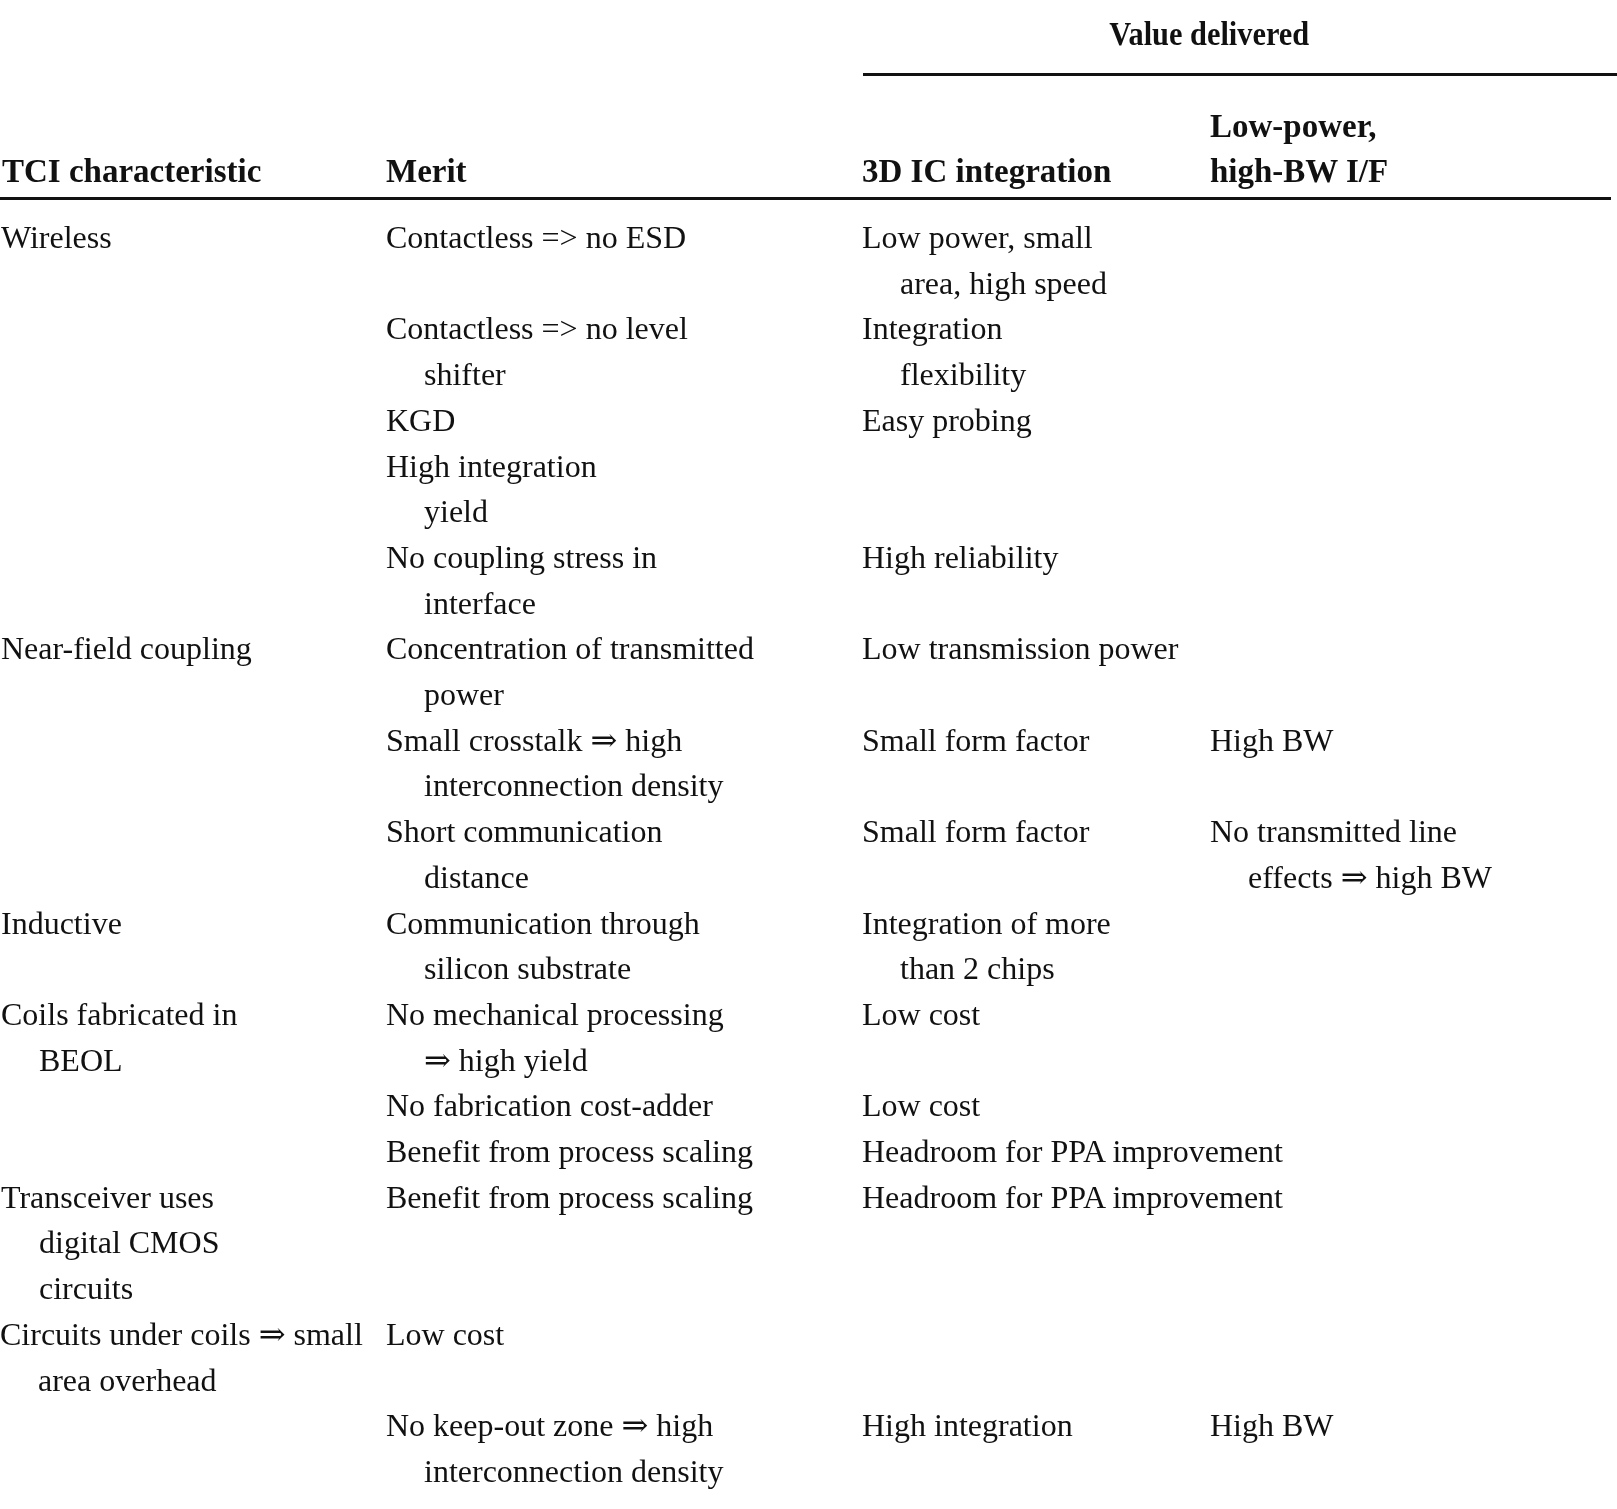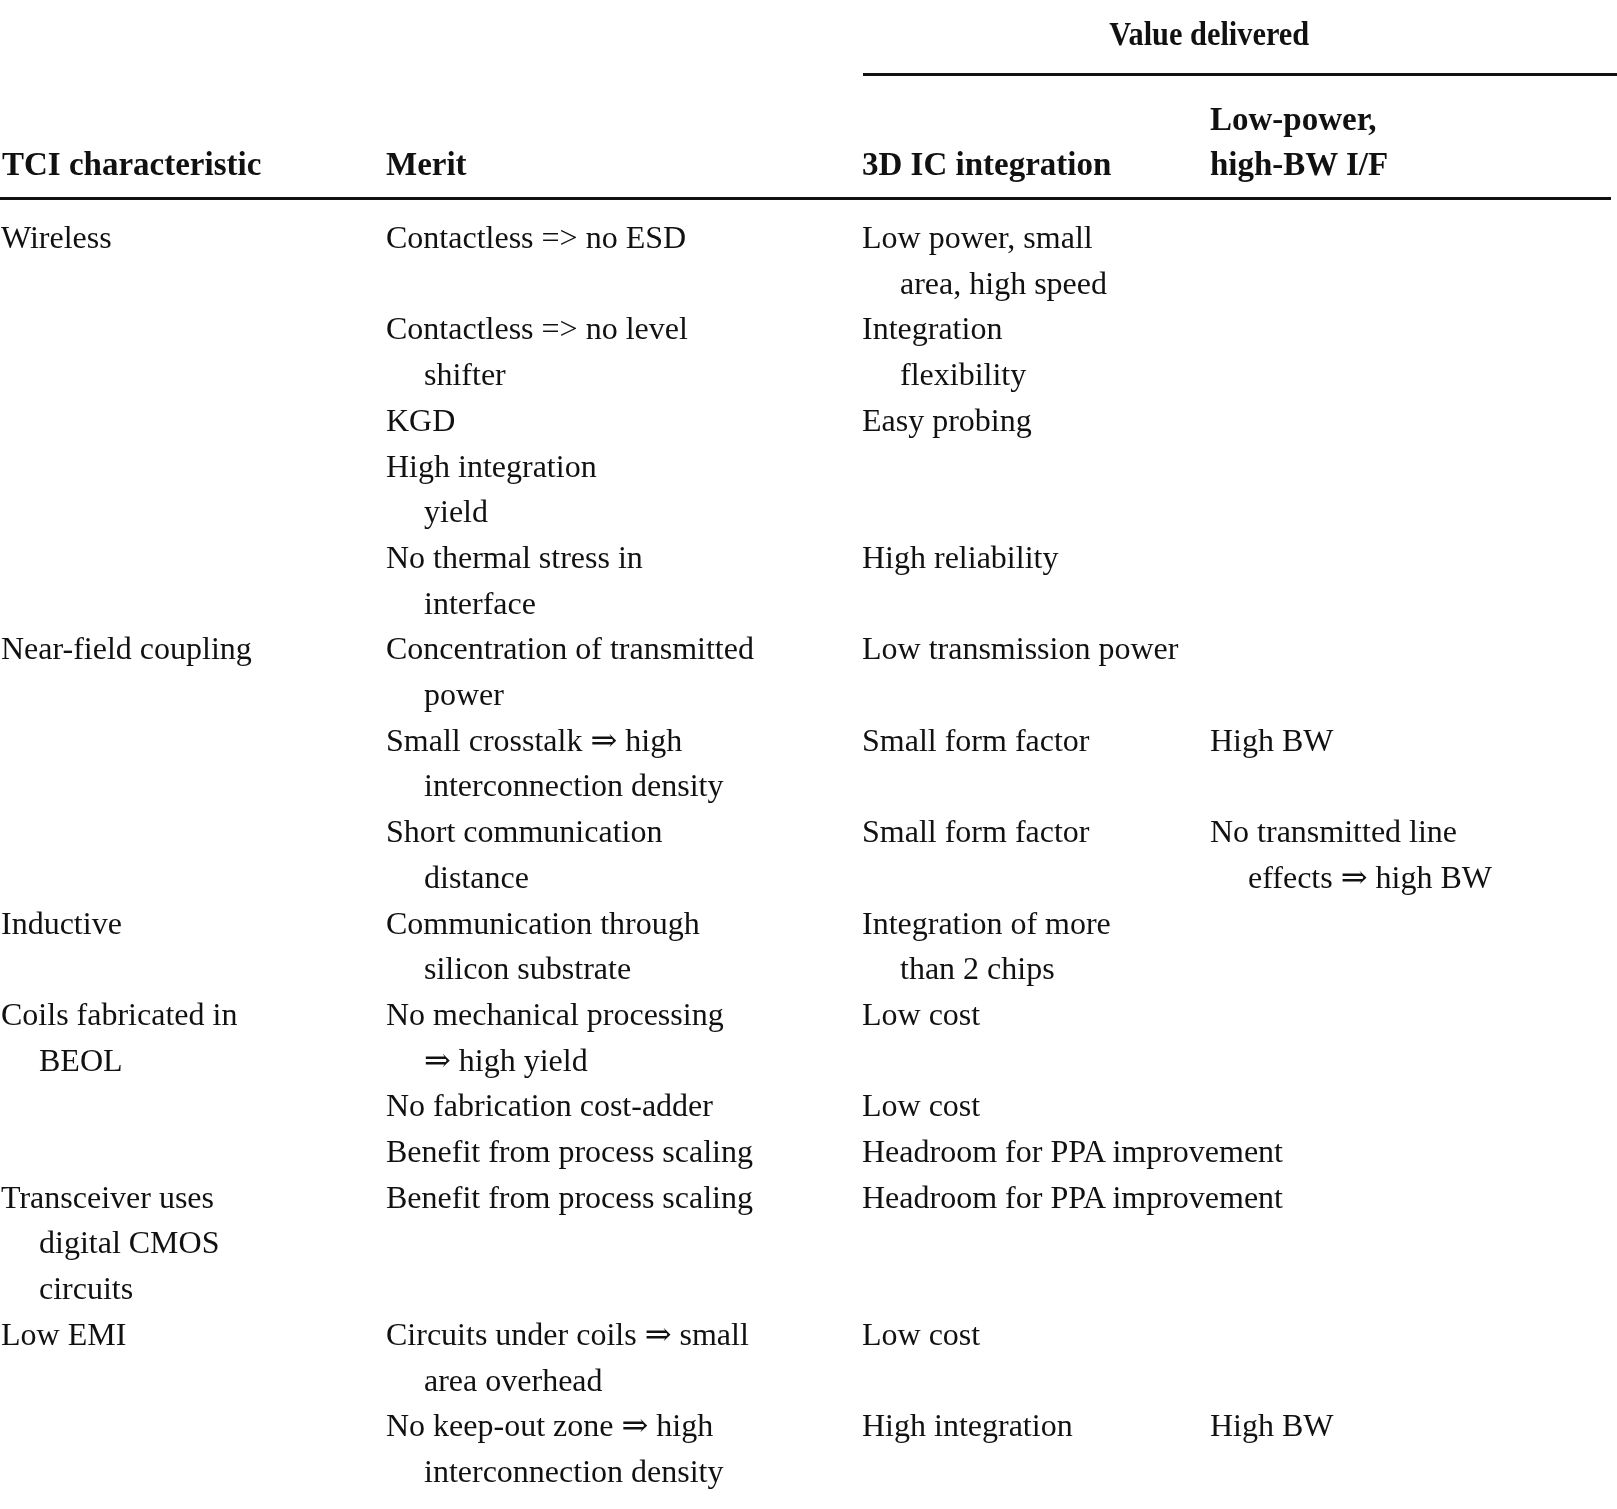--- a/index.html
+++ b/index.html
@@ -43,21 +43,21 @@
   }
   .head-row {
     position: absolute;
     left: 0;
     top: 95px;
     width: 1617px;
     height: 100px;
   }
   .hcell {
     position: absolute;
-    bottom: 8px;
+    bottom: 1px;
     font-weight: bold;
     font-size: 33px;
     line-height: 45px;
     white-space: nowrap;
     margin-top: 48px;
   }
   .head-rule {
     position: absolute;
     left: 0;
     right: 6px;
@@ -122,21 +122,21 @@
       <div class="cell">Easy probing</div>
     </div>
     <div class="row">
       <div class="cell c0"></div>
       <div class="cell">High integration
 yield</div>
       <div class="cell"></div>
     </div>
     <div class="row">
       <div class="cell c0"></div>
-      <div class="cell">No thermal stress in
+      <div class="cell">No coupling stress in
 interface</div>
       <div class="cell">High reliability</div>
       <div class="cell"></div>
     </div>
     <div class="row">
       <div class="cell c0">Near-field coupling</div>
       <div class="cell">Concentration of transmitted
 power</div>
       <div class="cell" style="grid-column: span 2; white-space: nowrap">Low transmission power</div>
     </div>
@@ -183,21 +183,20 @@
       <div class="cell" style="grid-column: span 2; white-space: nowrap">Headroom for PPA improvement</div>
     </div>
     <div class="row">
       <div class="cell c0">Transceiver uses
 digital CMOS
 circuits</div>
       <div class="cell">Benefit from process scaling</div>
       <div class="cell" style="grid-column: span 2; white-space: nowrap">Headroom for PPA improvement</div>
     </div>
     <div class="row">
-      <div class="cell c0">Low EMI</div>
       <div class="cell">Circuits under coils ⇒ small
 area overhead</div>
       <div class="cell">Low cost</div>
       <div class="cell"></div>
     </div>
     <div class="row">
       <div class="cell c0"></div>
       <div class="cell">No keep-out zone ⇒ high
 interconnection density</div>
       <div class="cell">High integration</div>

